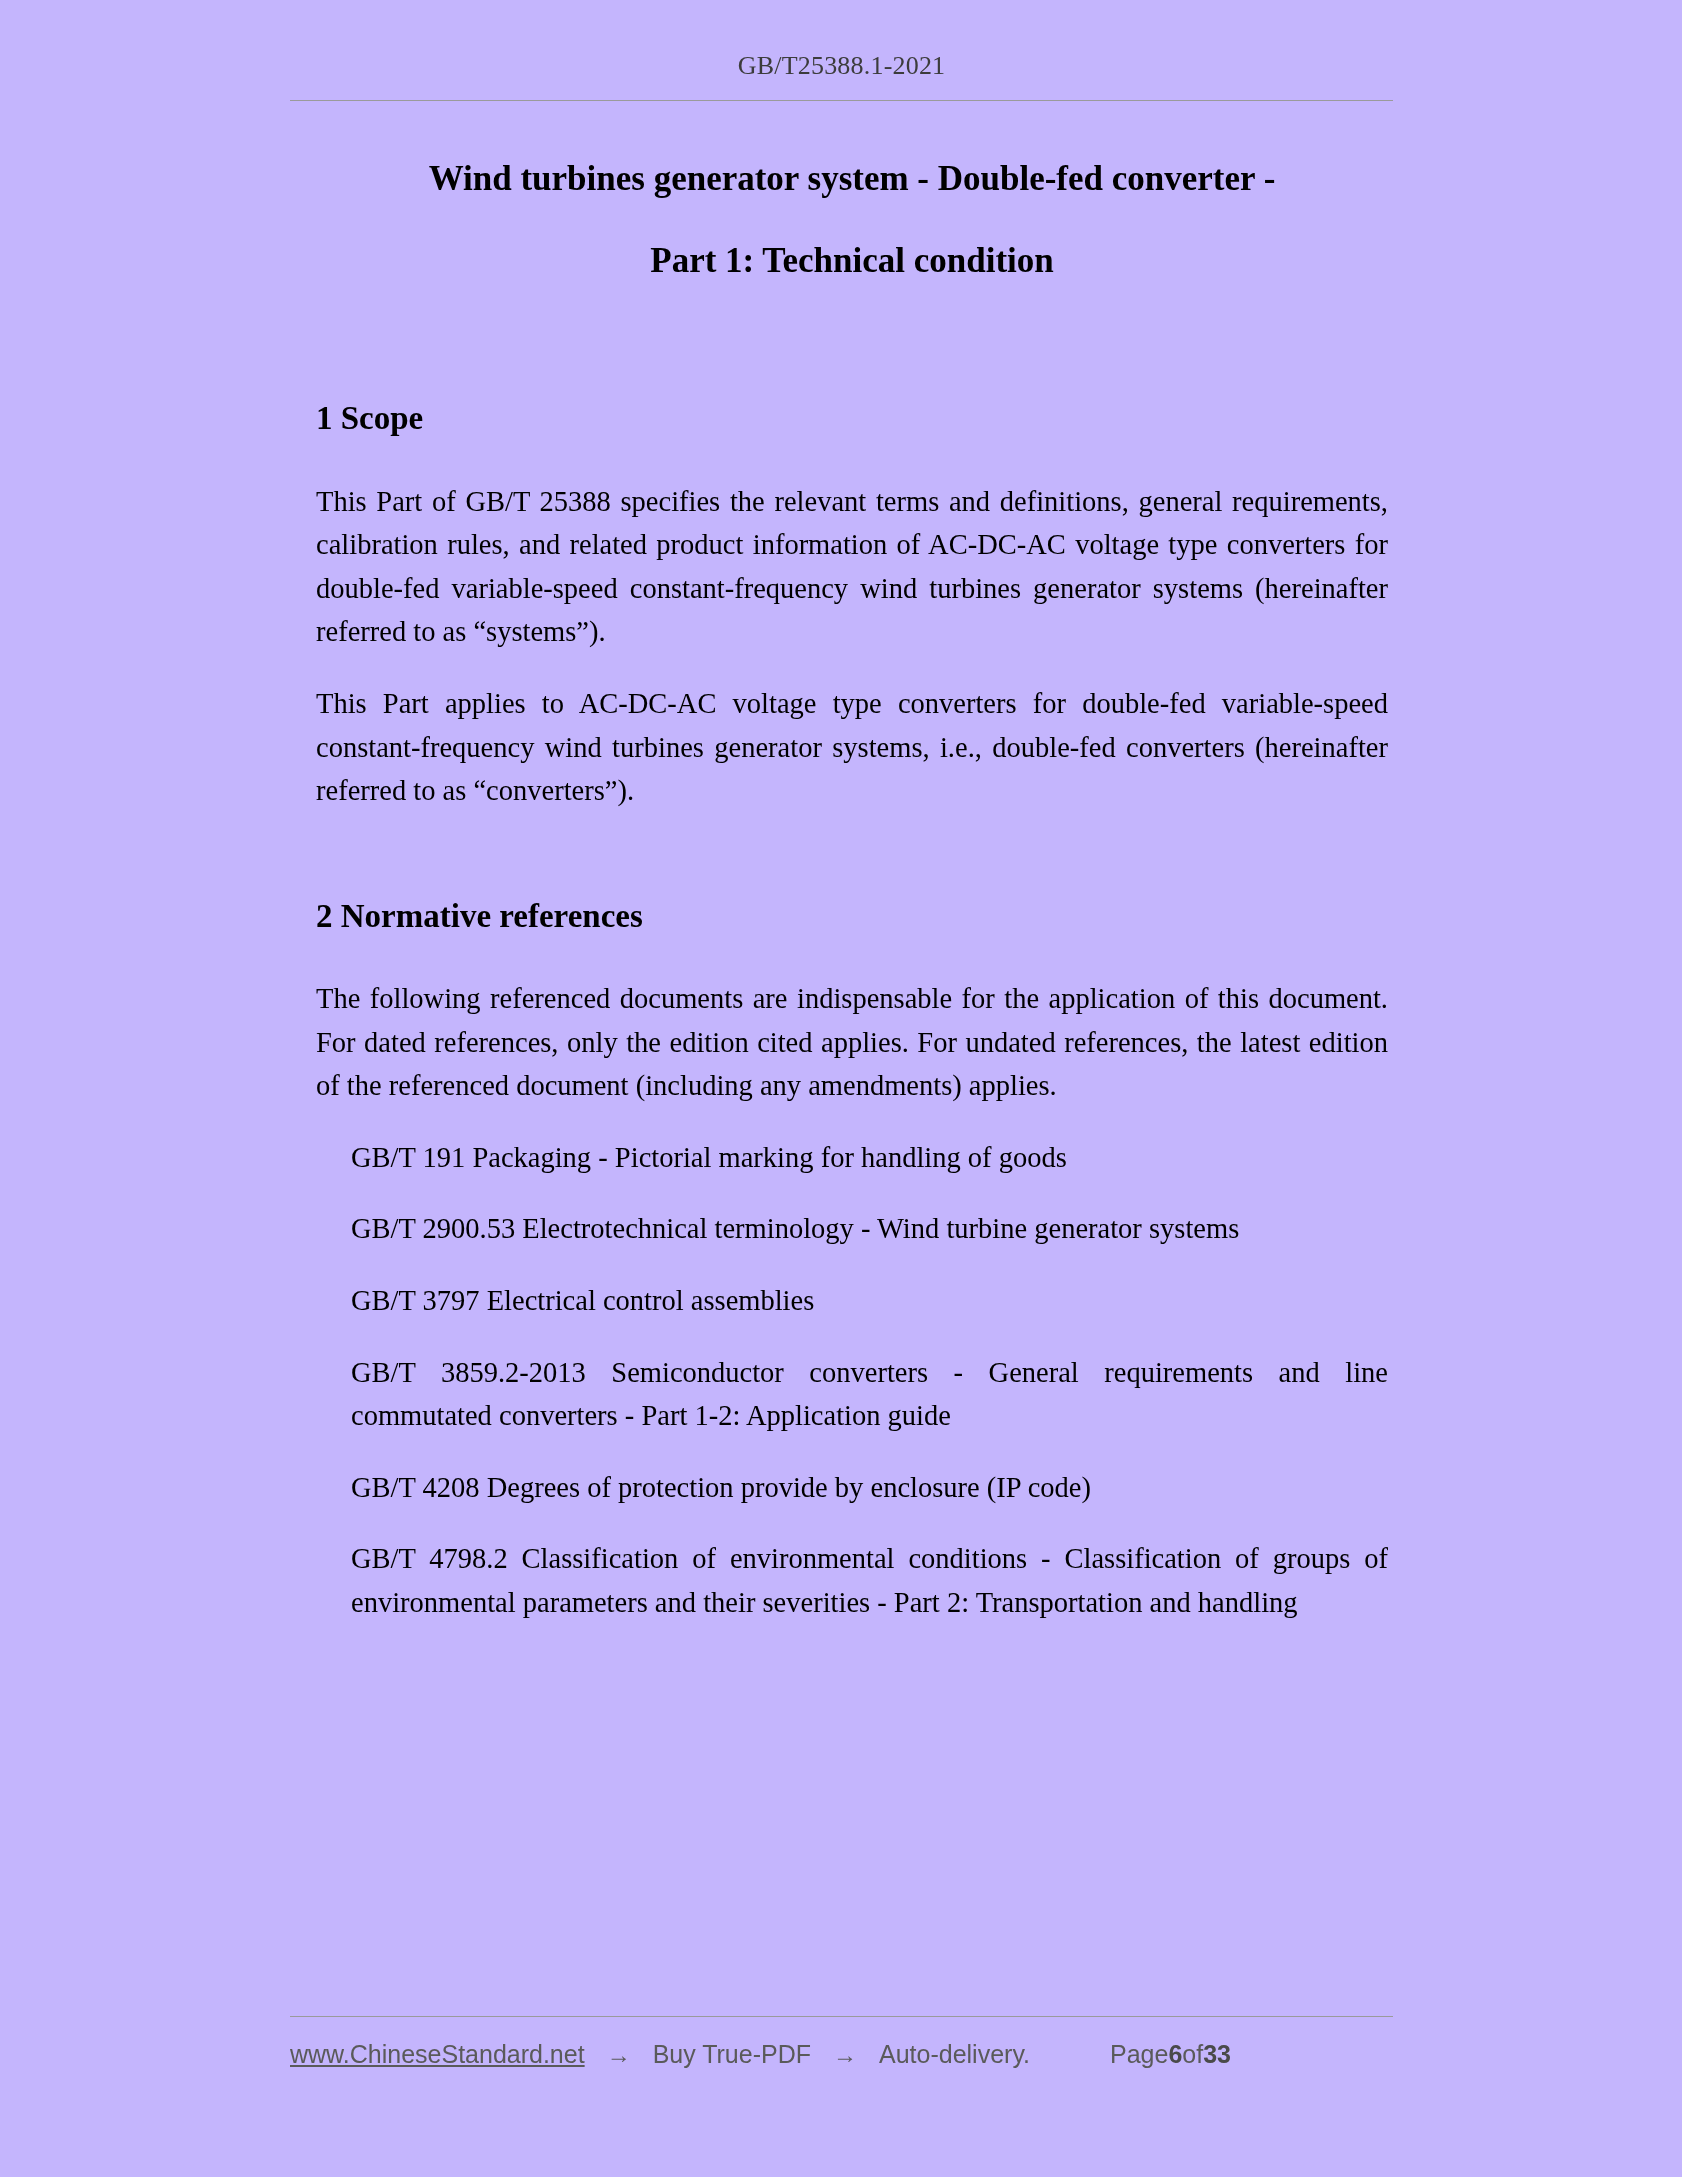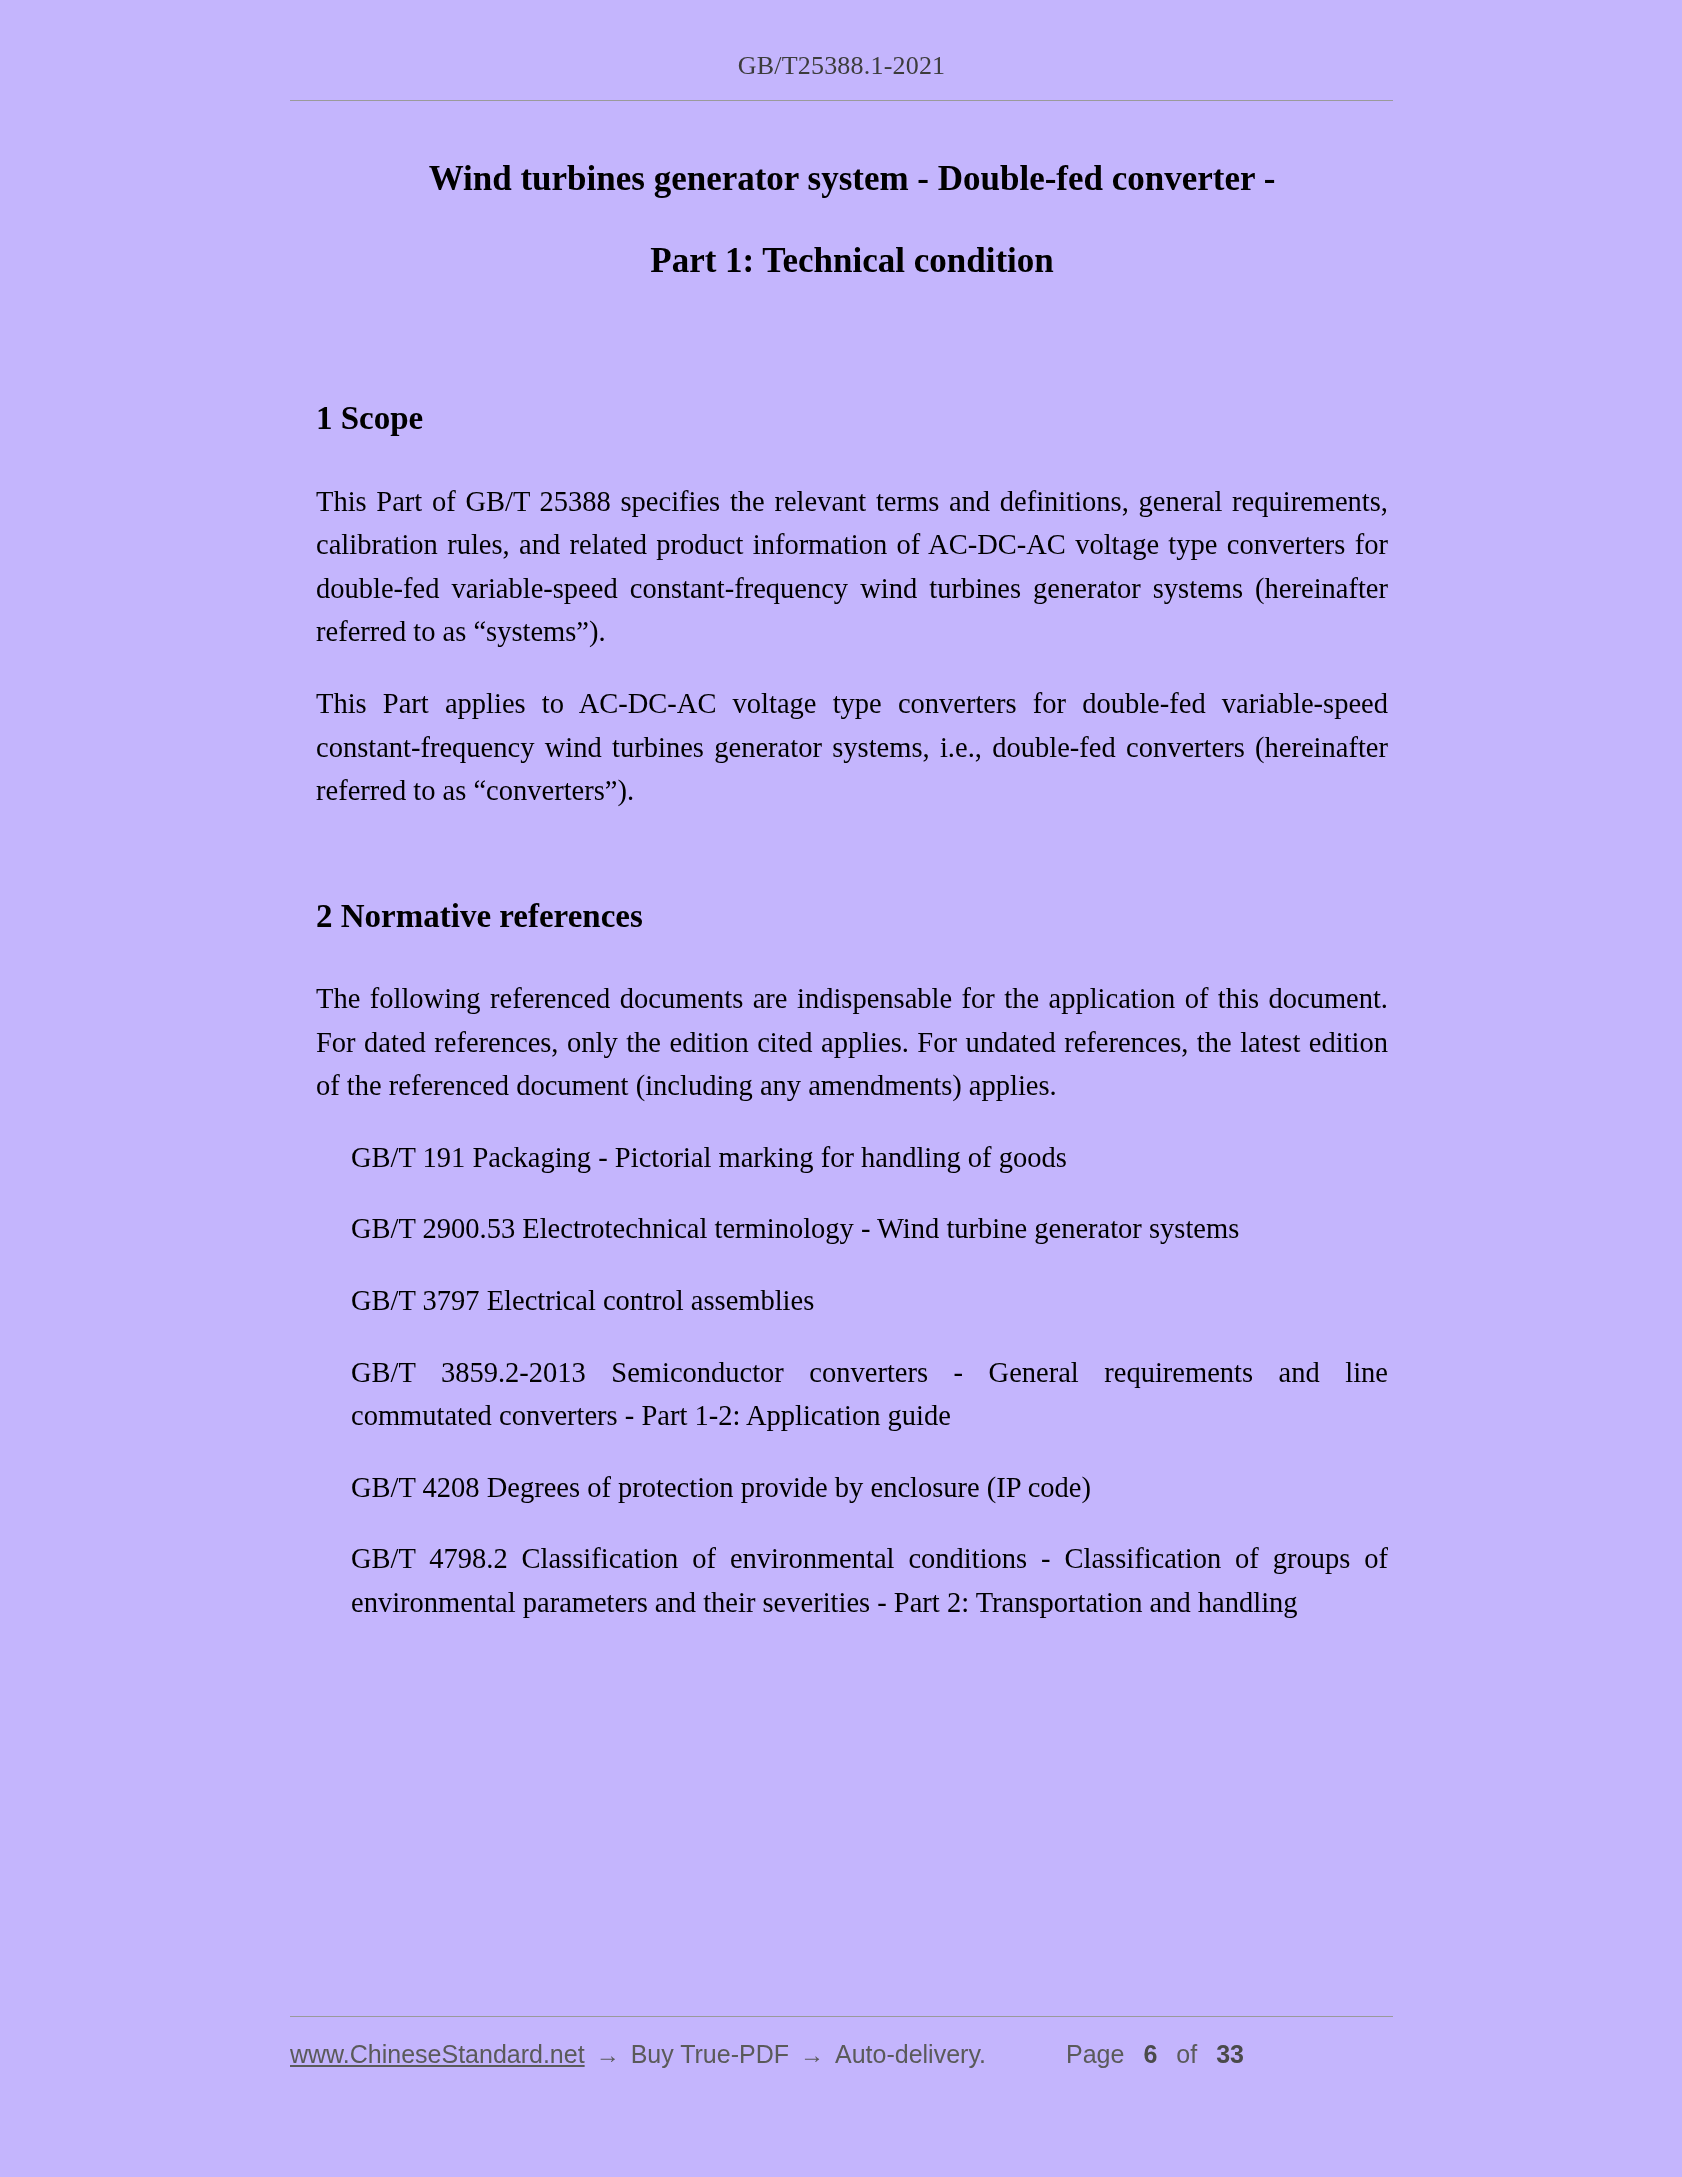--- a/index.html
+++ b/index.html
@@ -125,32 +125,32 @@
     display: flex;
     align-items: baseline;
     font-family: "Liberation Sans", "DejaVu Sans", sans-serif;
     color: #5a5a5a;
     font-size: 25px;
     white-space: nowrap;
   }
   .footer-left {
     display: flex;
     align-items: baseline;
-    gap: 11px;
+    gap: 22px;
   }
   .footer-url {
     text-decoration: underline;
     color: #5a5a5a;
   }
   .footer-arrow { font-size: 24px; }
   .footer-right {
     margin-left: 80px;
     display: flex;
     align-items: baseline;
-    gap: 19px;
+    gap: 0;
   }
   .footer-right .num { font-weight: bold; color: #4a4a4a; }
 </style>
 </head>
 <body>
 
 <div class="page">
 
   <div class="header">
     <div class="header-code">GB/T25388.1-2021</div>

